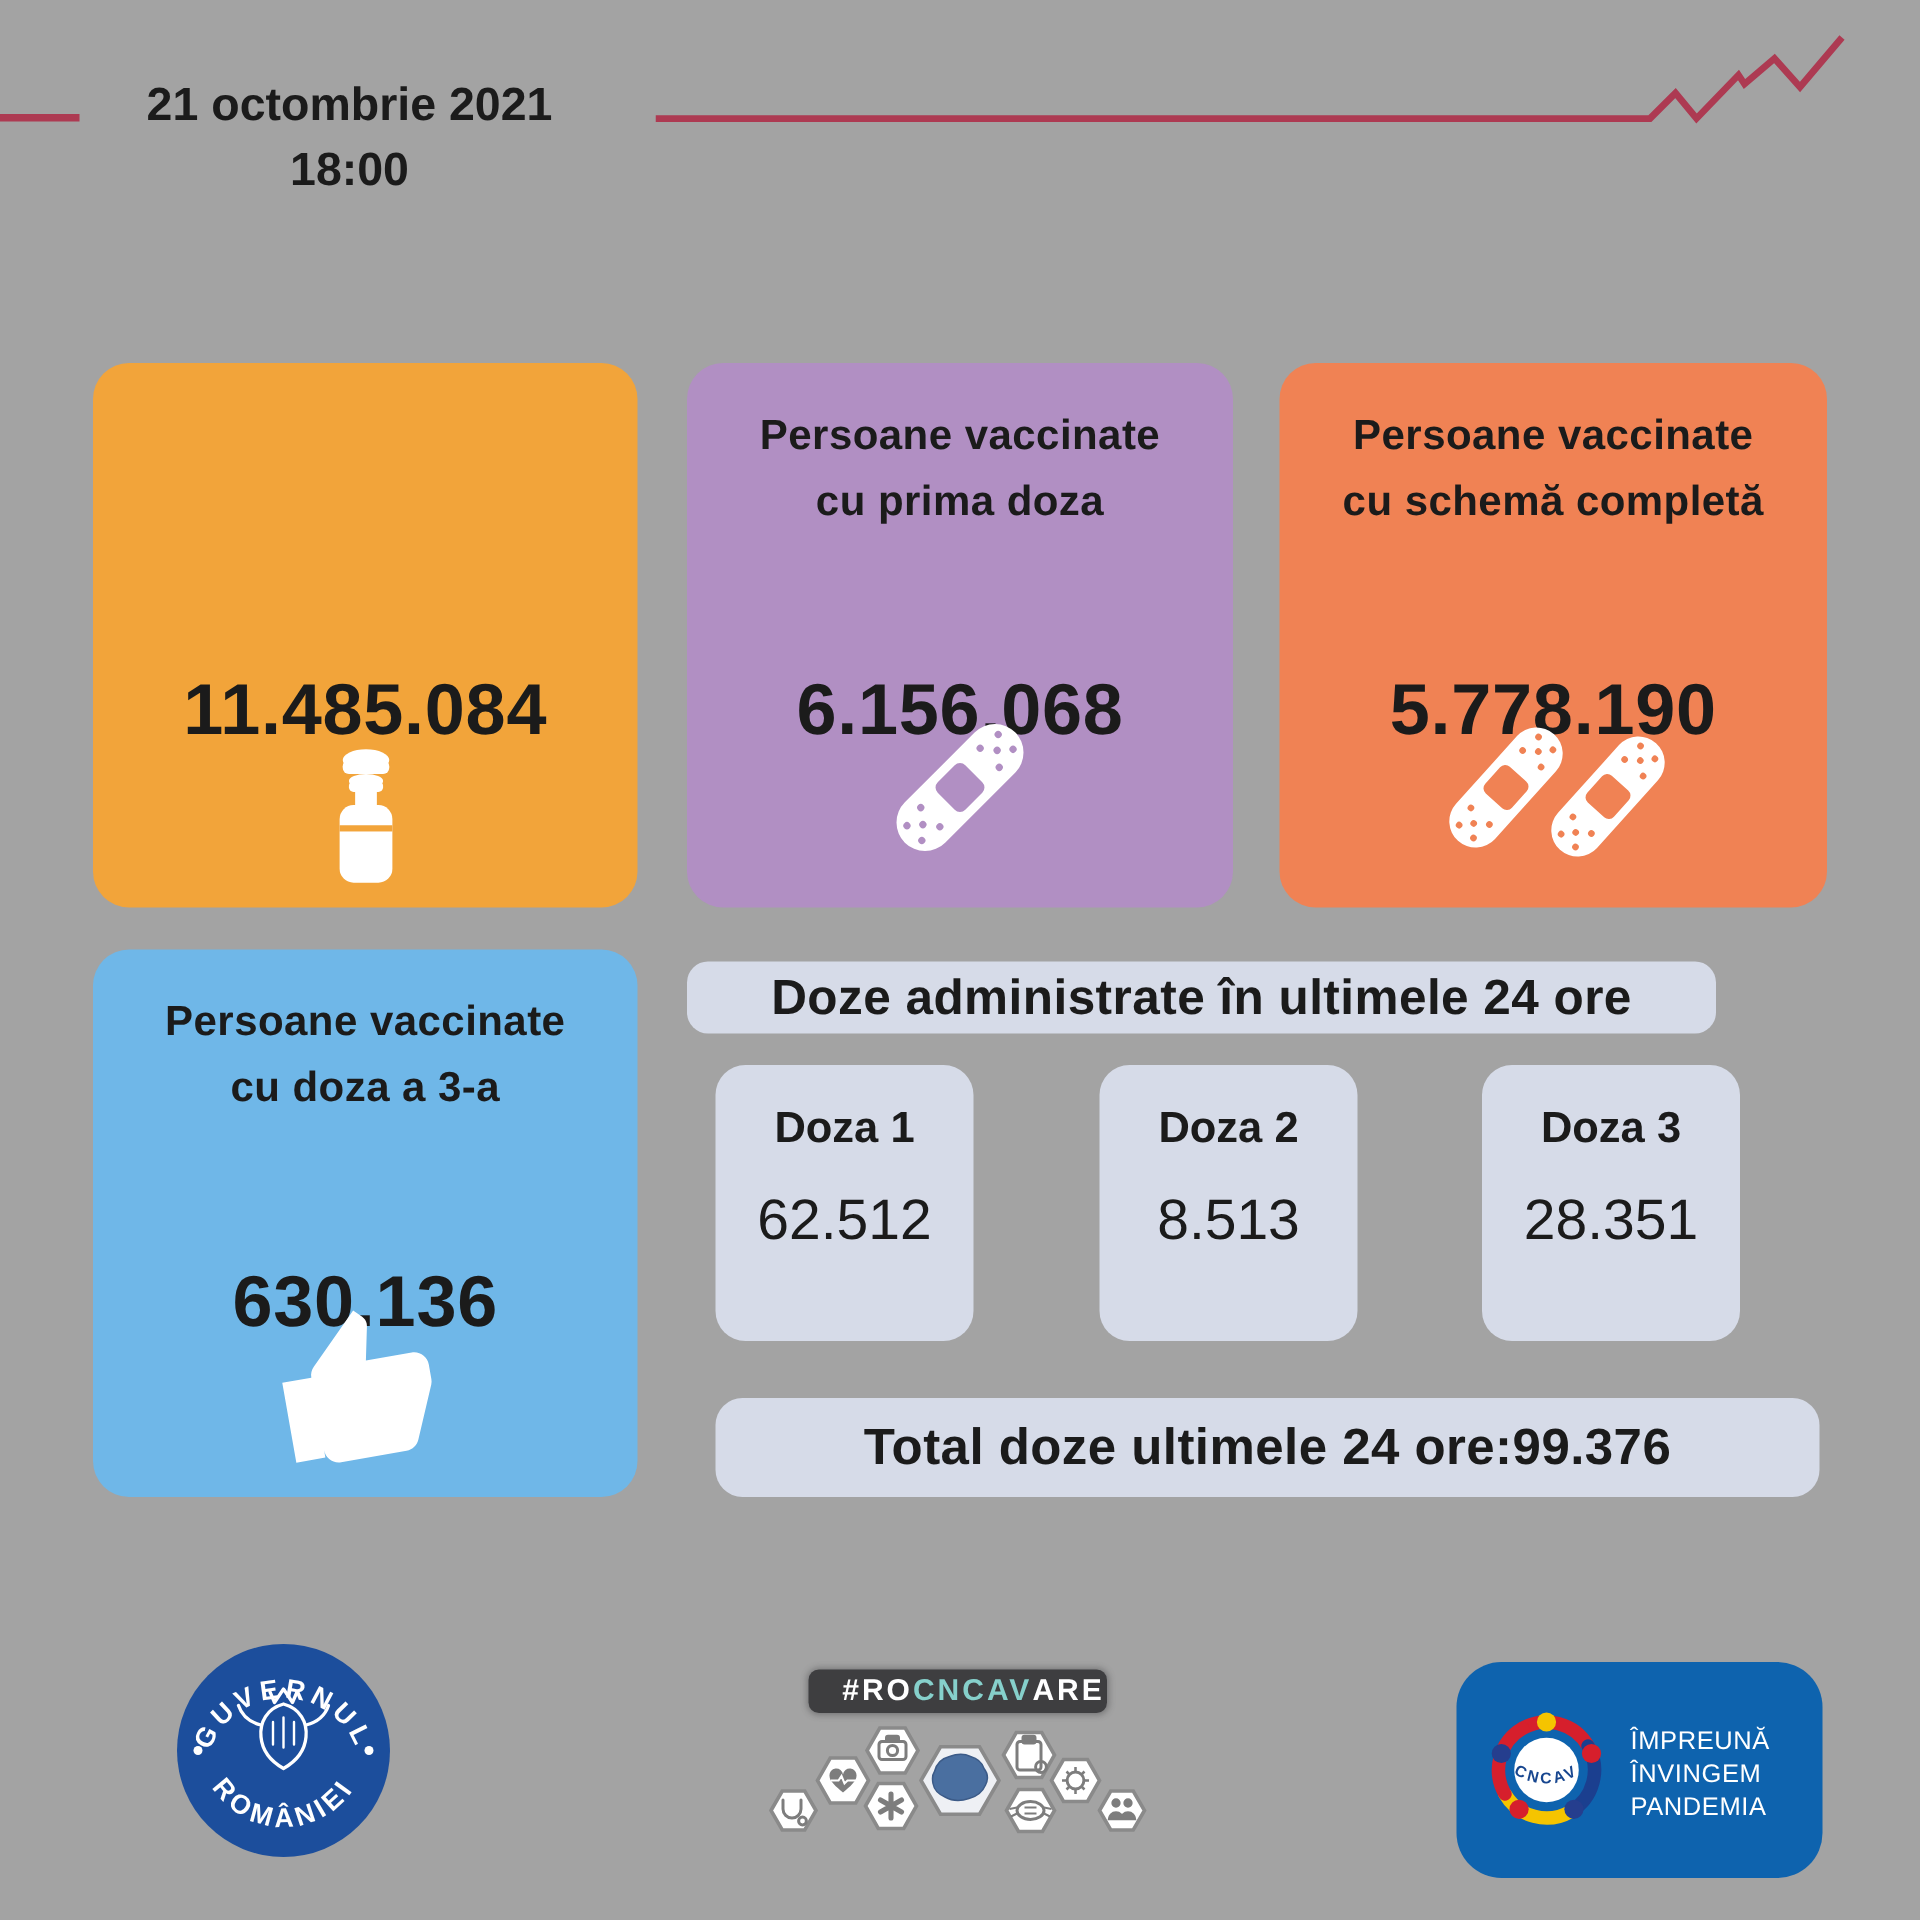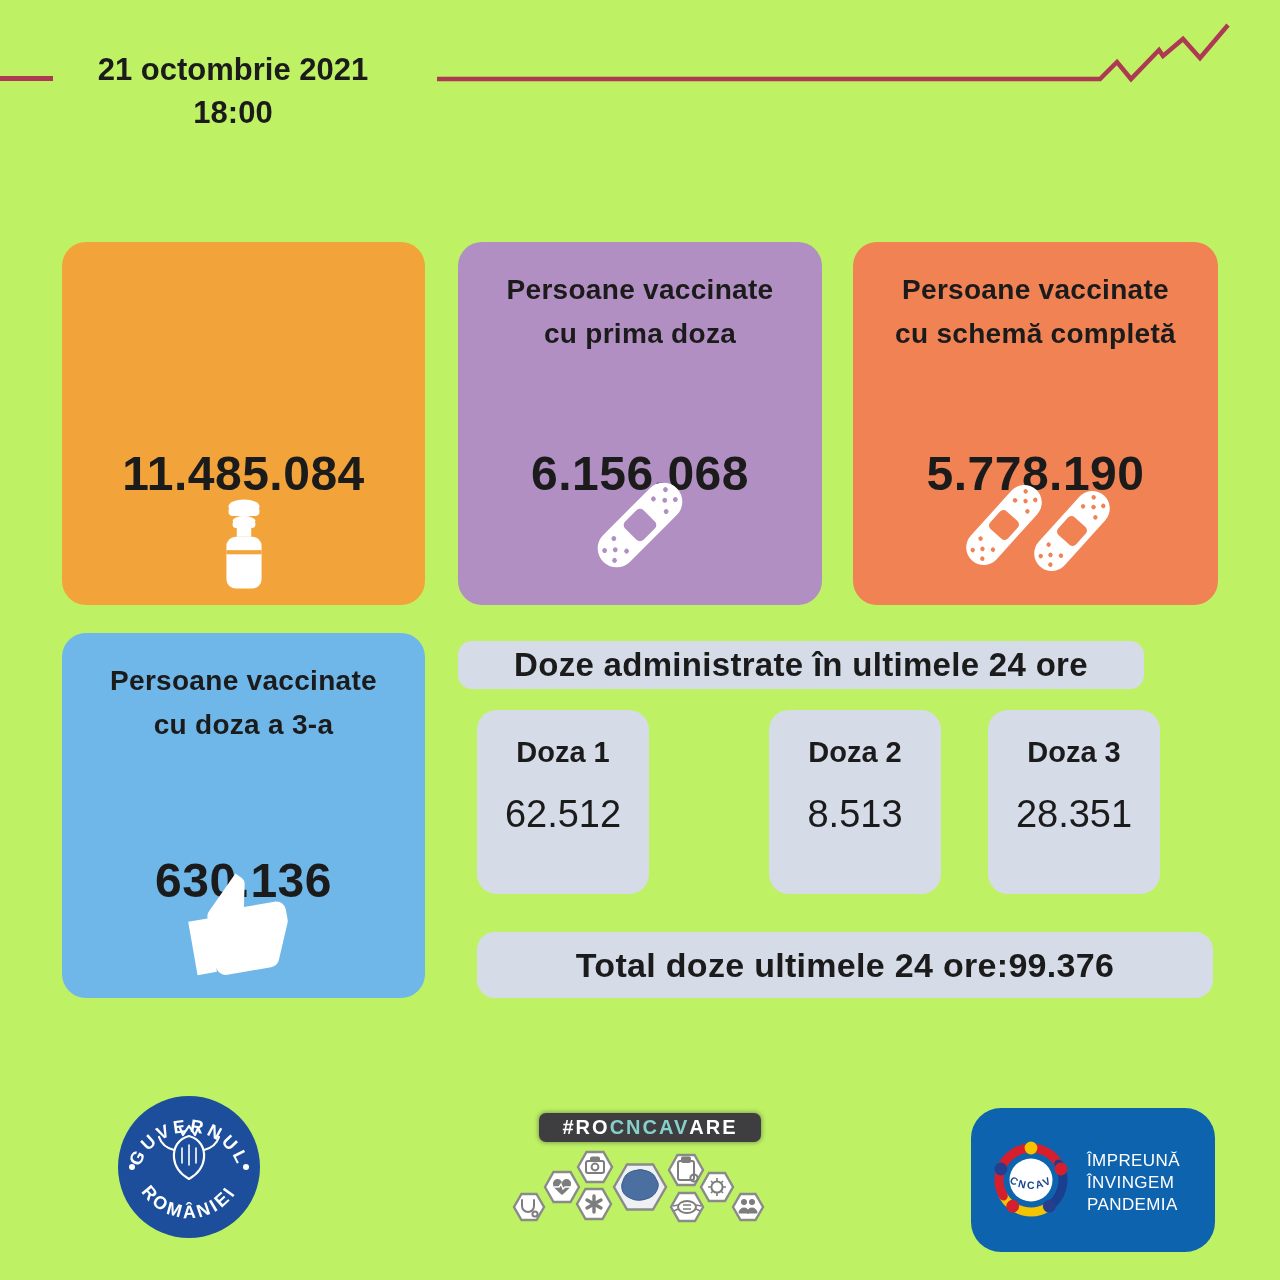--- a/index.html
+++ b/index.html
@@ -1,56 +1,56 @@
 <!DOCTYPE html>
 <html><head>
 <meta charset="utf-8">
 <style>
   html,body{margin:0;padding:0;background:#ffffff;}
   #canvas{
-    position:relative;width:1280px;height:1280px;background:#bef264;
+    position:relative;width:1280px;height:1280px;background:#a3a3a3;
     font-family:"Liberation Sans",sans-serif;color:#1b1b1b;overflow:hidden;
   }
   
   .red-left{position:absolute;left:0;top:76px;width:53px;height:5px;background:#AD3A52;}
   .date-block{position:absolute;left:58px;top:48px;width:350px;text-align:center;
     font-weight:bold;font-size:31px;line-height:43px;}
   .trend-svg{position:absolute;left:437px;top:18px;}
   
   .card{position:absolute;border-radius:24px;}
   .card .title{padding-top:26px;text-align:center;font-weight:bold;font-size:28px;
     line-height:44px;white-space:pre-line;letter-spacing:.3px;}
   .card .value{position:absolute;left:0;right:0;top:168px;text-align:center;
     font-weight:bold;font-size:48px;letter-spacing:.5px;margin-top:36px;}
   .card .icon{position:absolute;left:0;right:0;bottom:12px;display:flex;justify-content:center;}
   #card-total{left:62px;top:242px;width:363px;height:363px;background:#F2A43A;}
   #card-first{left:458px;top:242px;width:364px;height:363px;background:#B18FC3;}
   #card-complete{left:853px;top:242px;width:365px;height:363px;background:#F08254;}
   #card-third{left:62px;top:633px;width:363px;height:365px;background:#6FB7E8;}
-  #card-third .value{top:184px;}
+  #card-third .value{top:172px;}
   
   .h24-header{position:absolute;left:458px;top:641px;width:686px;height:48px;background:#D6DBE8;
     border-radius:14px;display:flex;align-items:center;justify-content:center;
     font-weight:bold;font-size:33px;letter-spacing:.3px;}
   .dose-box{position:absolute;top:710px;width:172px;height:184px;background:#D6DBE8;
     border-radius:20px;text-align:center;}
-  #dose-1{left:477px;} #dose-2{left:733px;margin-left:36px;} #dose-3{left:988px;}
+  #dose-1{left:477px;} #dose-2{left:733px;} #dose-3{left:988px;}
   .dose-label{margin-top:26px;font-weight:bold;font-size:29px;}
   .dose-value{margin-top:24px;font-weight:normal;font-size:38px;text-align:center;}
   .h24-total{position:absolute;left:477px;top:932px;width:736px;height:66px;background:#D6DBE8;
     border-radius:18px;display:flex;align-items:center;justify-content:center;
     font-weight:bold;font-size:34px;letter-spacing:.3px;}
   .h24-total .tv{}
   
   .gov-logo{position:absolute;left:118px;top:1096px;}
   .rovacc{position:absolute;left:505px;top:1106px;width:270px;height:132px;}
-  .rovacc-bar{position:absolute;left:34px;top:7px;width:222px;height:29px;background:#3e3e40;
+  .rovacc-bar{position:absolute;left:34px;top:7px;width:178px;height:29px;background:#3e3e40;
     border-radius:7px;display:flex;align-items:center;justify-content:center;
     box-shadow:0 0 4px 1px rgba(62,62,64,.45);
-    font-weight:bold;font-size:20px;letter-spacing:2px;color:#ffffff;}
+    font-weight:bold;font-size:20px;letter-spacing:2px;color:#ffffff;padding-left:21px;}
   .rovacc-bar .mid{color:#86D0CB;}
   .rovacc-hexes{position:absolute;left:0;top:36px;}
   .cncav{position:absolute;left:971px;top:1108px;width:244px;height:144px;background:#0E63AE;
     border-radius:30px;}
   .cncav-ring{position:absolute;left:12px;top:24px;}
   .cncav-text{position:absolute;left:116px;top:42px;color:#ffffff;font-weight:normal;
     font-size:17px;line-height:22px;letter-spacing:.4px;}
 </style>
 </head>
 <body>

